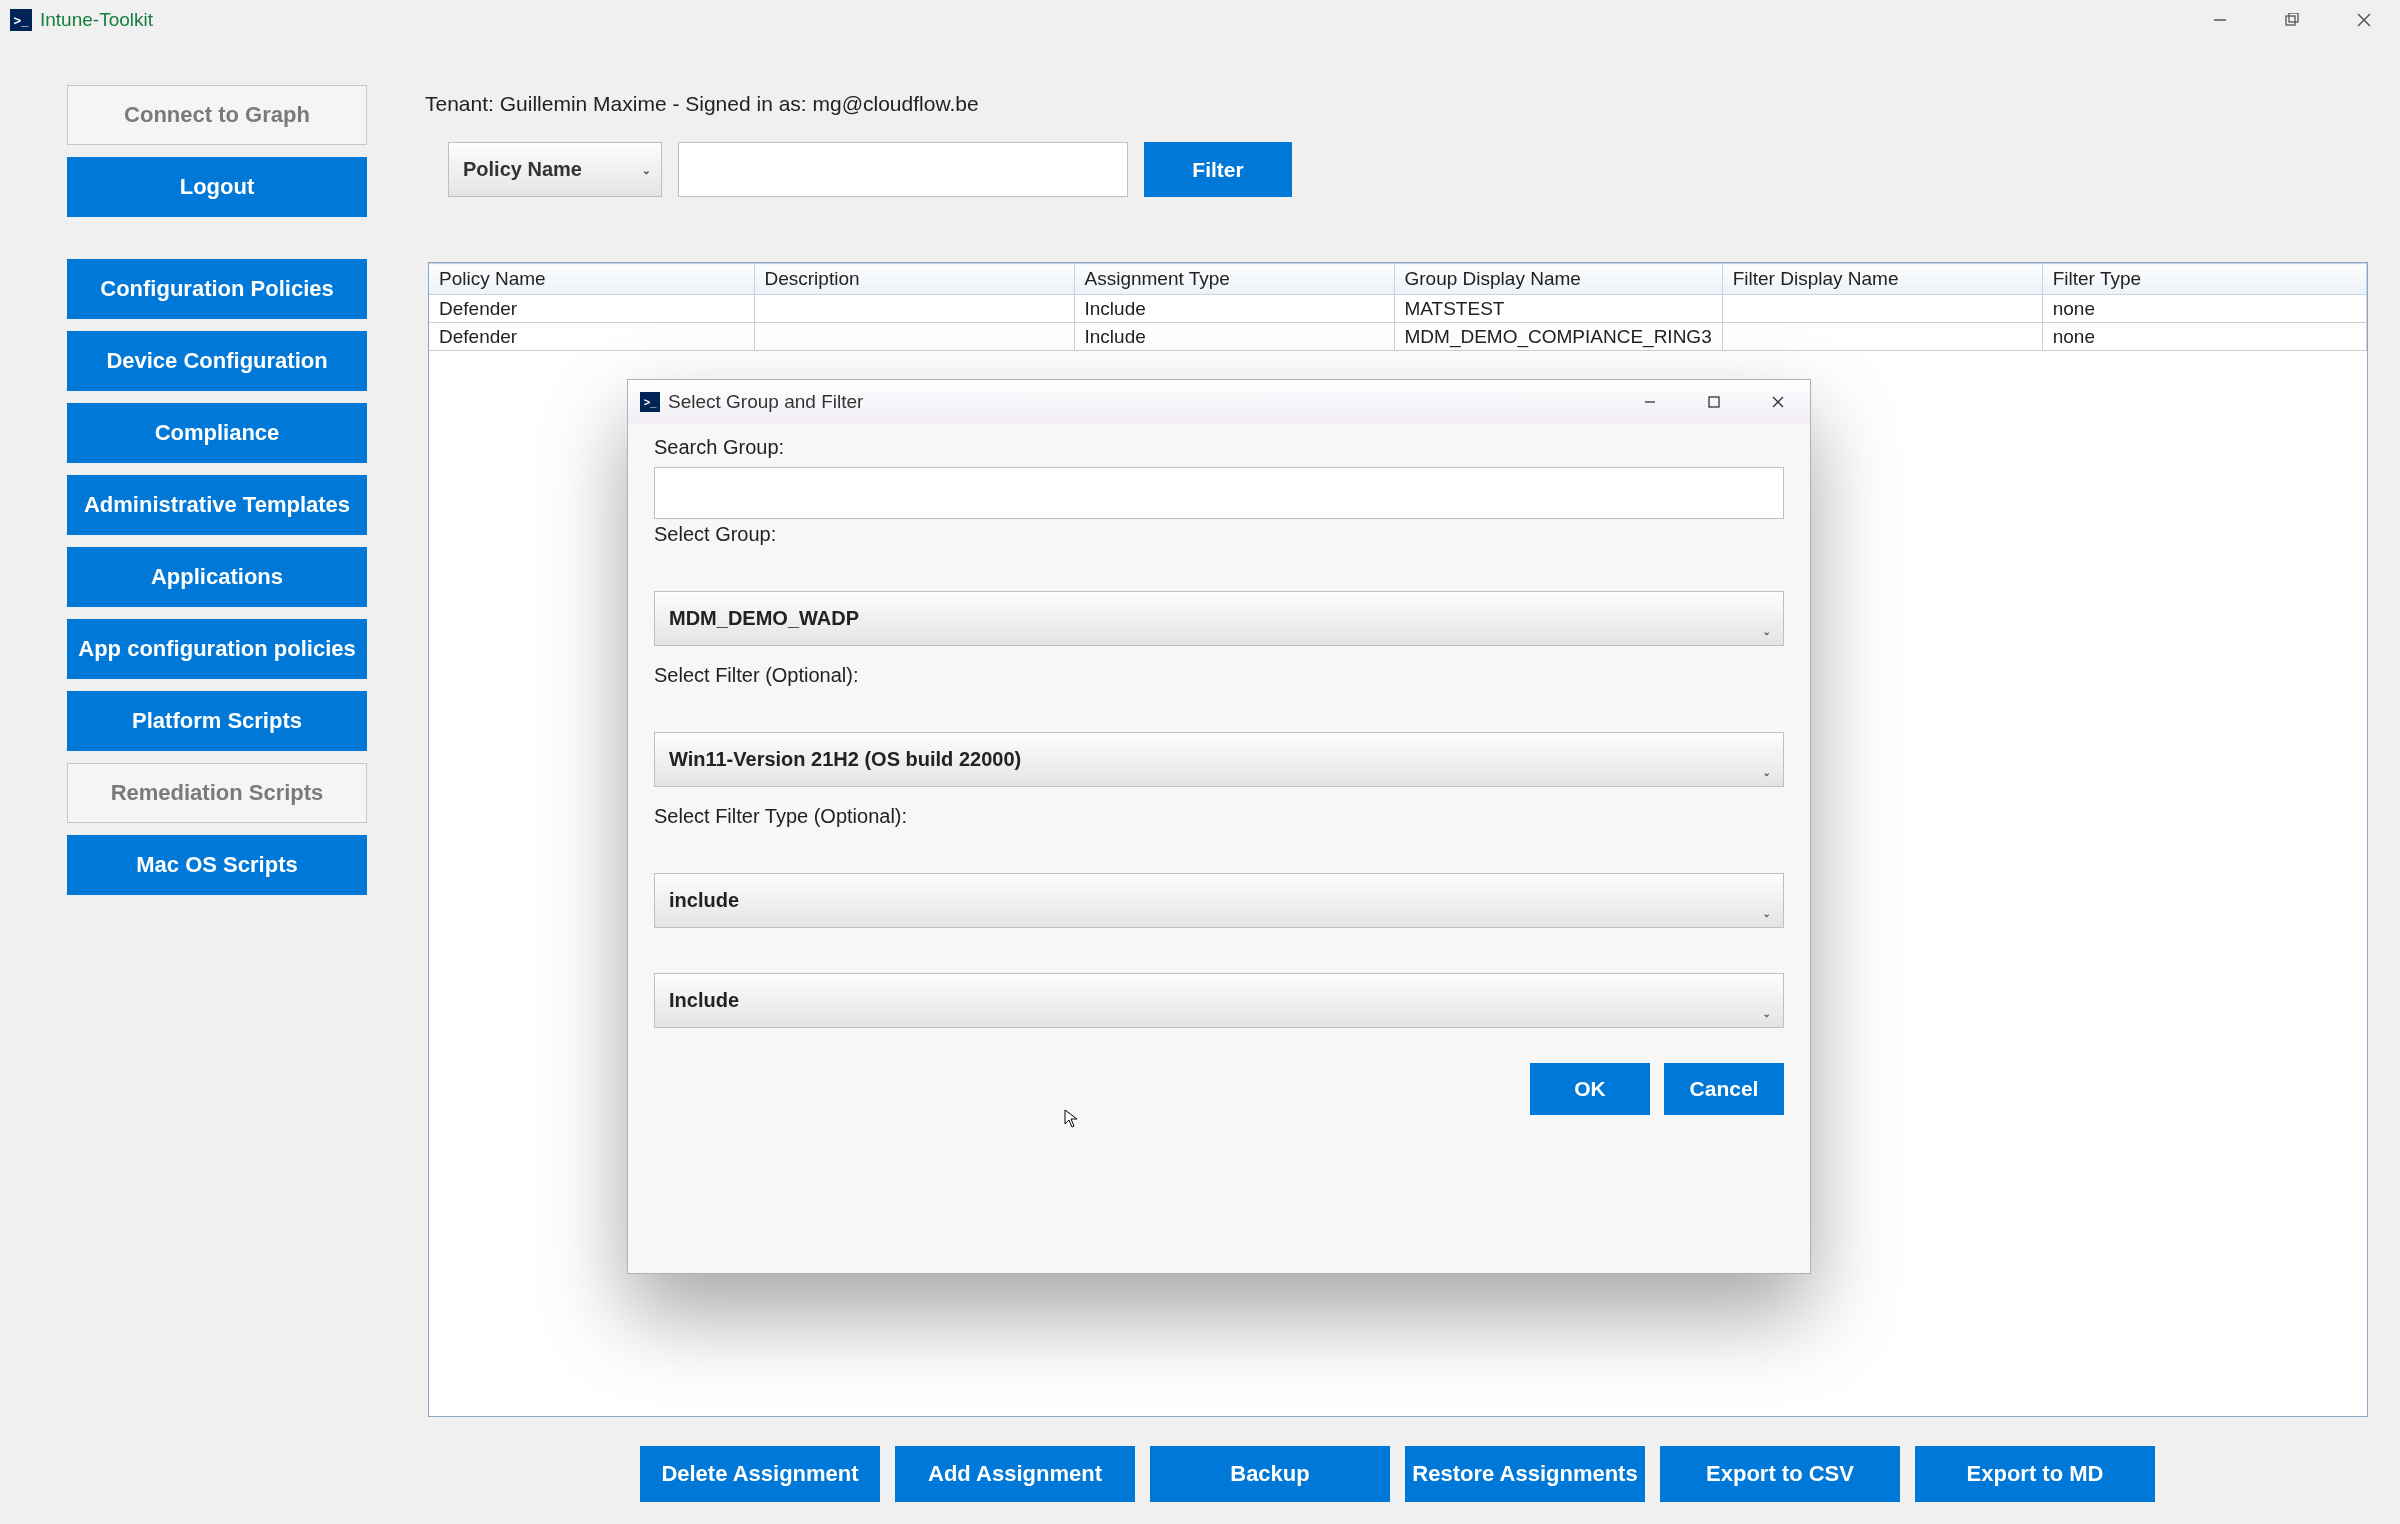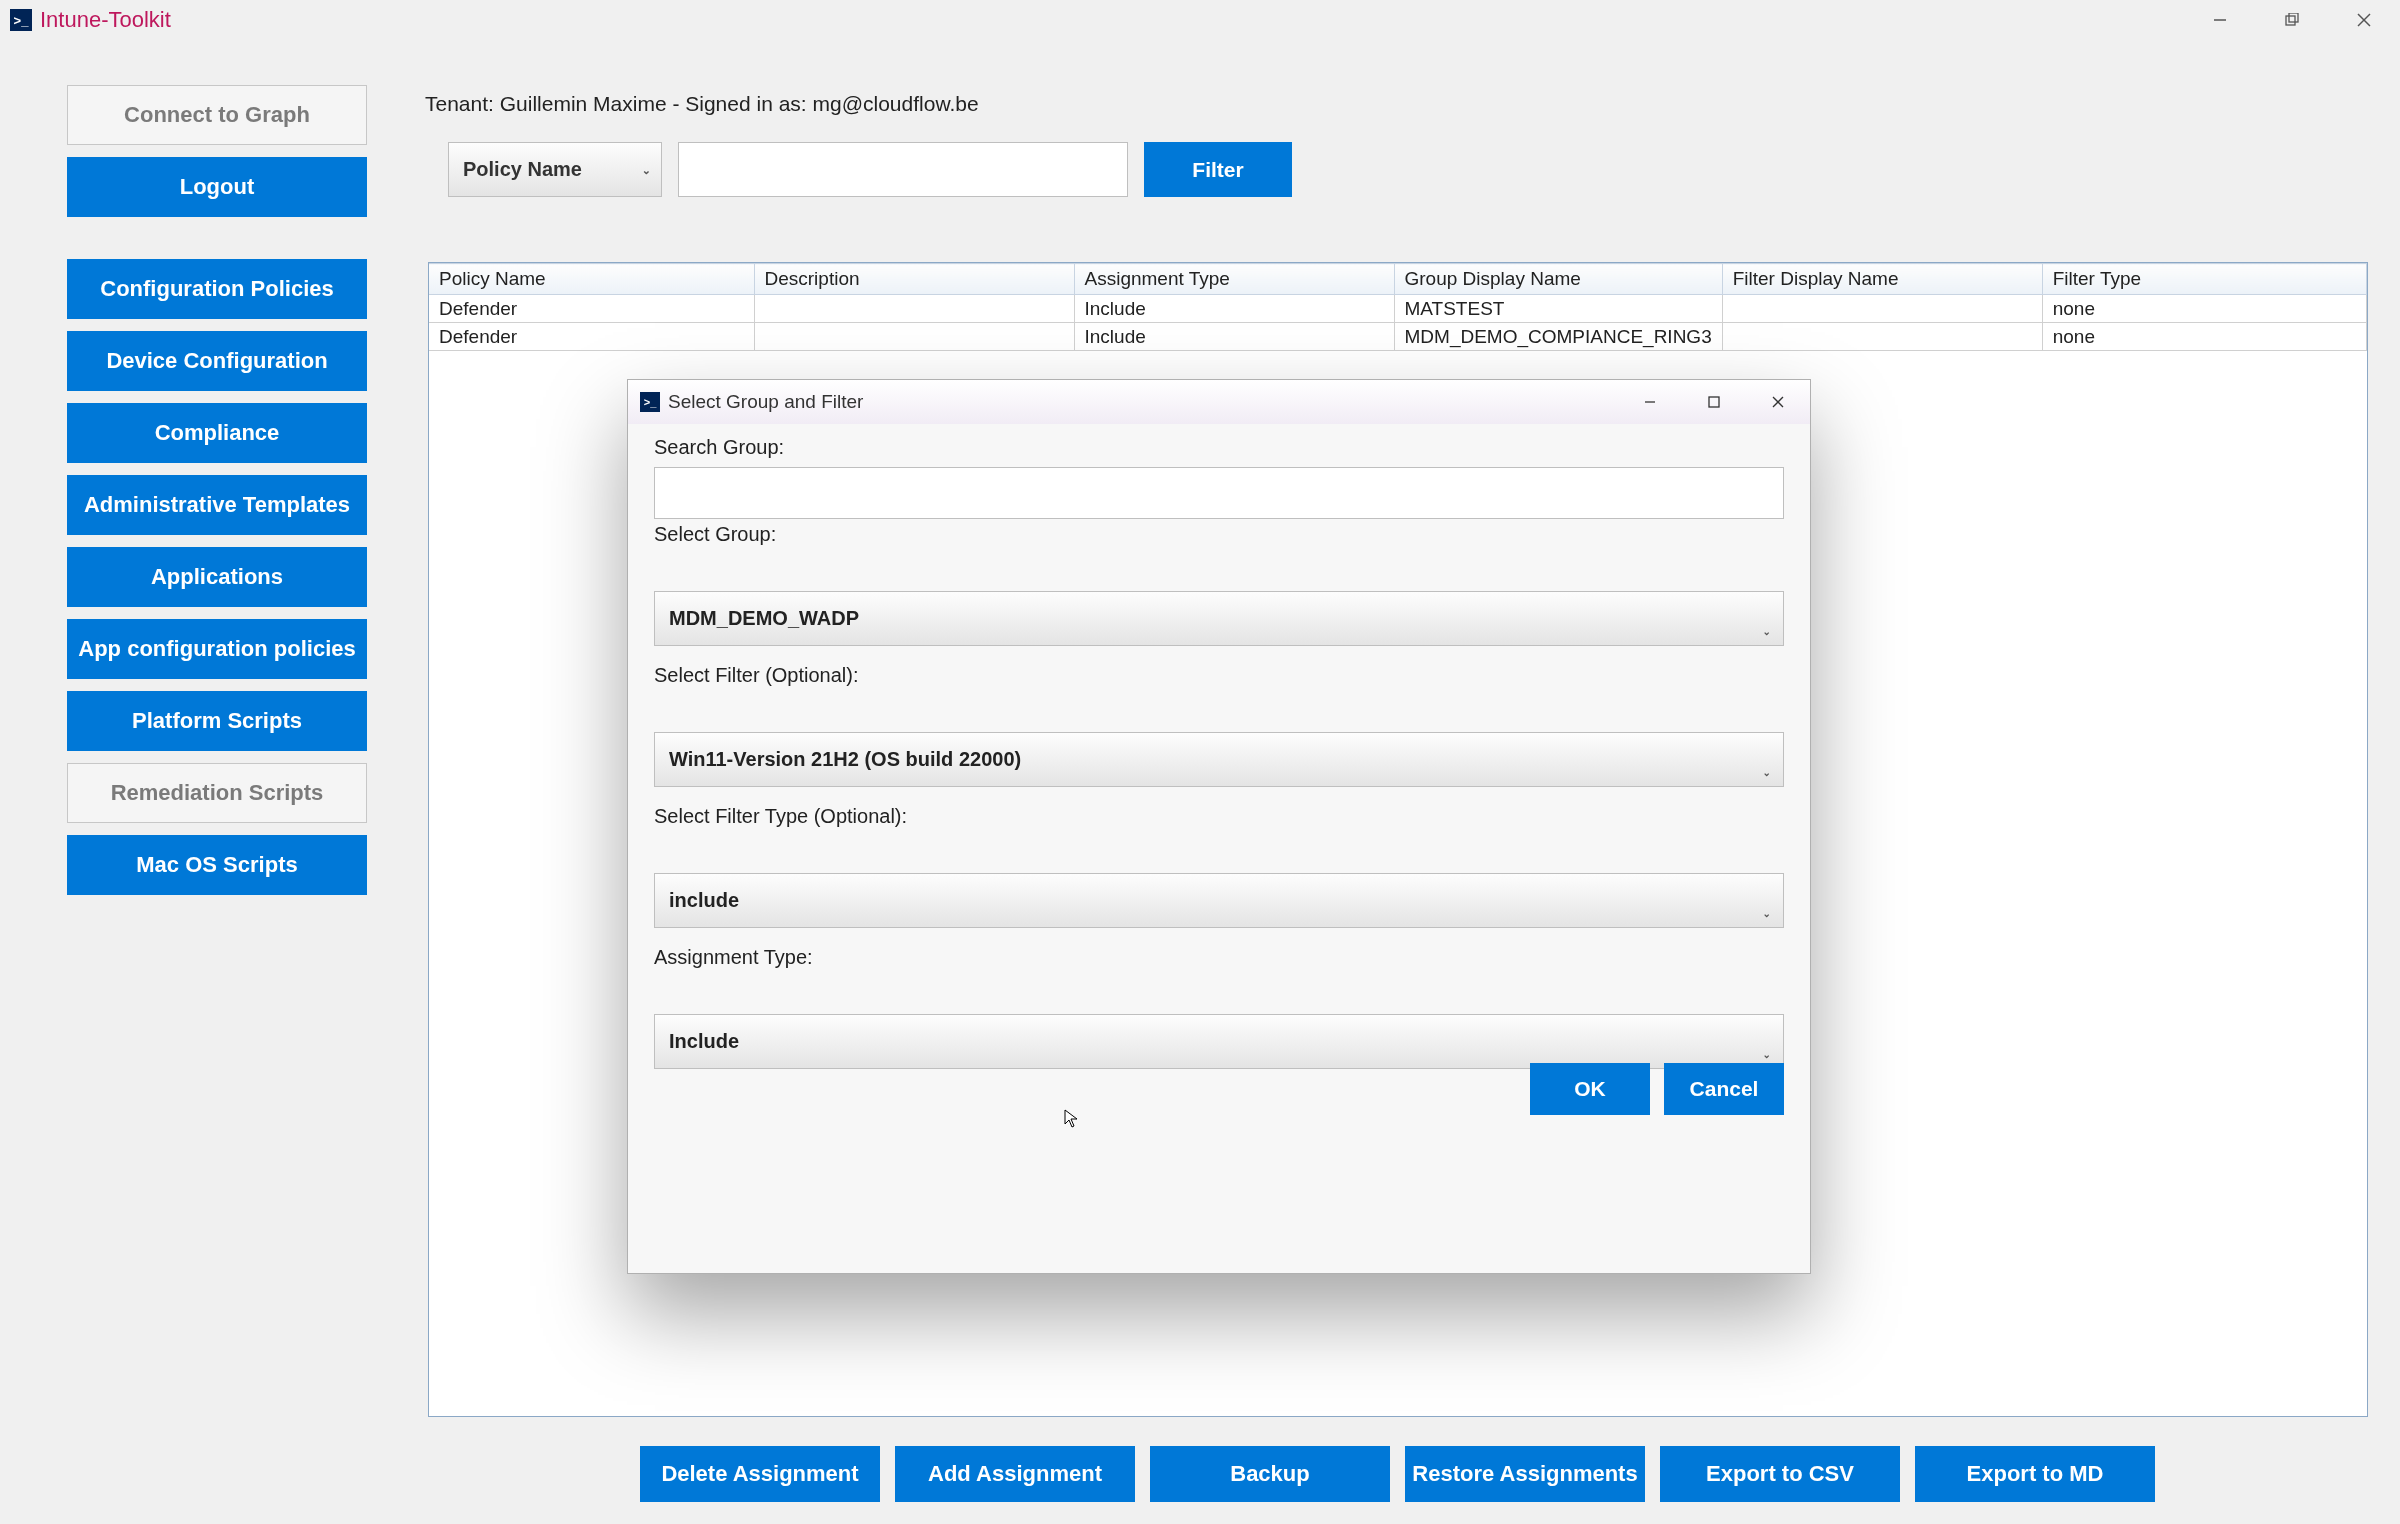--- a/index.html
+++ b/index.html
@@ -1,21 +1,21 @@
 <!DOCTYPE html>
 <html><head>
 <meta charset="utf-8">
 <style>
   * { box-sizing: border-box; font-family: "Segoe UI", Tahoma, sans-serif; }
   html, body { margin:0; padding:0; width:2400px; height:1524px; background:#f0f0f0; overflow:hidden; }
 
   
   .title-bar { display:flex; align-items:center; height:40px; padding-left:10px; padding-right:0; background:#f0f0f0; }
   .title-bar .app-icon { width:22px; height:22px; background:#012456; display:flex; align-items:center; justify-content:center; color:#fff; font-size:13px; font-weight:bold; margin-right:8px; }
-  .title-text { font-size:22px; color:#be185d; flex:1; }
+  .title-text { font-size:19px; color:#15803d; flex:1; }
   .win-controls { display:flex; height:40px; }
   .win-btn { width:72px; height:40px; display:flex; align-items:center; justify-content:center; color:#555; font-size:18px; }
 
   .app-body { position:absolute; top:40px; left:0; right:0; bottom:0; }
 
   
   .sidebar { position:absolute; left:67px; top:45px; width:300px; display:flex; flex-direction:column; gap:12px; }
   .side-btn { height:60px; display:flex; align-items:center; justify-content:center; font-size:22px; font-weight:600; border:1px solid transparent; }
   .side-btn.primary { background:#0078d7; color:#fff; }
   .side-btn.secondary { background:#f5f5f5; color:#7a7a7a; border:1px solid #c7c7c7; }
@@ -204,21 +204,20 @@
           <span>Win11-Version 21H2 (OS build 22000)</span>
           <span class="chev">⌄</span>
         </div>
 
         <div class="m-label">Select Filter Type (Optional):</div>
         <div class="m-dropdown">
           <span>include</span>
           <span class="chev">⌄</span>
         </div>
 
-        <div class="m-label">Assignment Type:</div>
         <div class="m-dropdown">
           <span>Include</span>
           <span class="chev">⌄</span>
         </div>
       </div>
       <div class="modal-footer">
         <div class="modal-btn">OK</div>
         <div class="modal-btn">Cancel</div>
       </div>
     </div>

